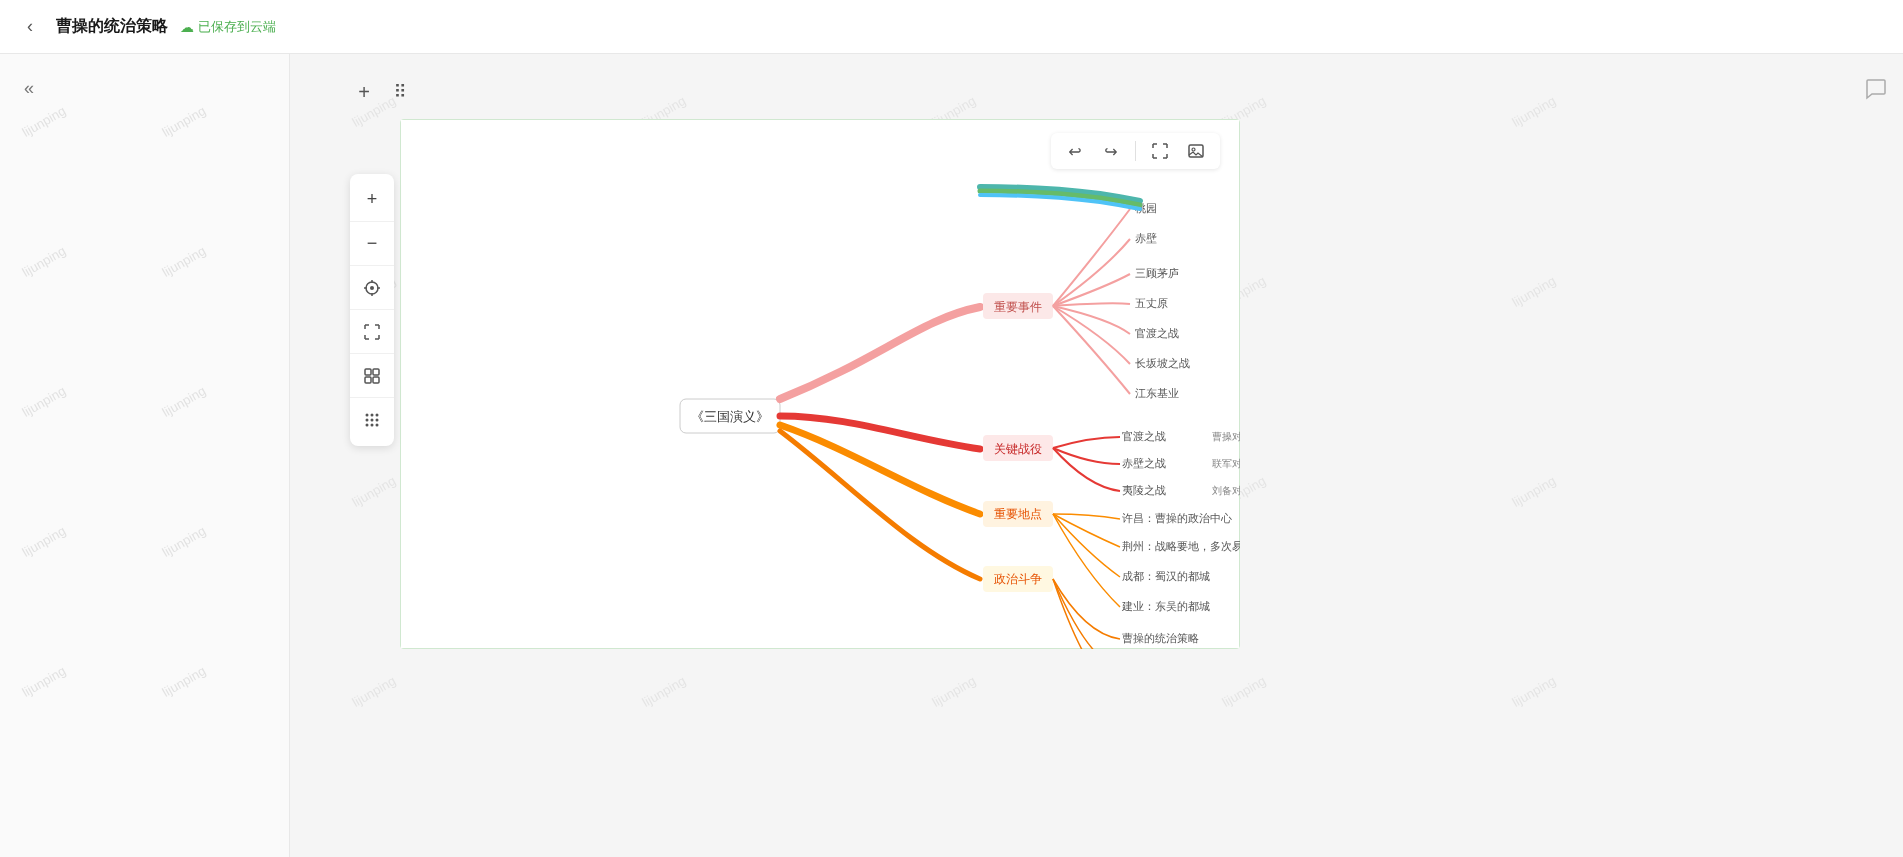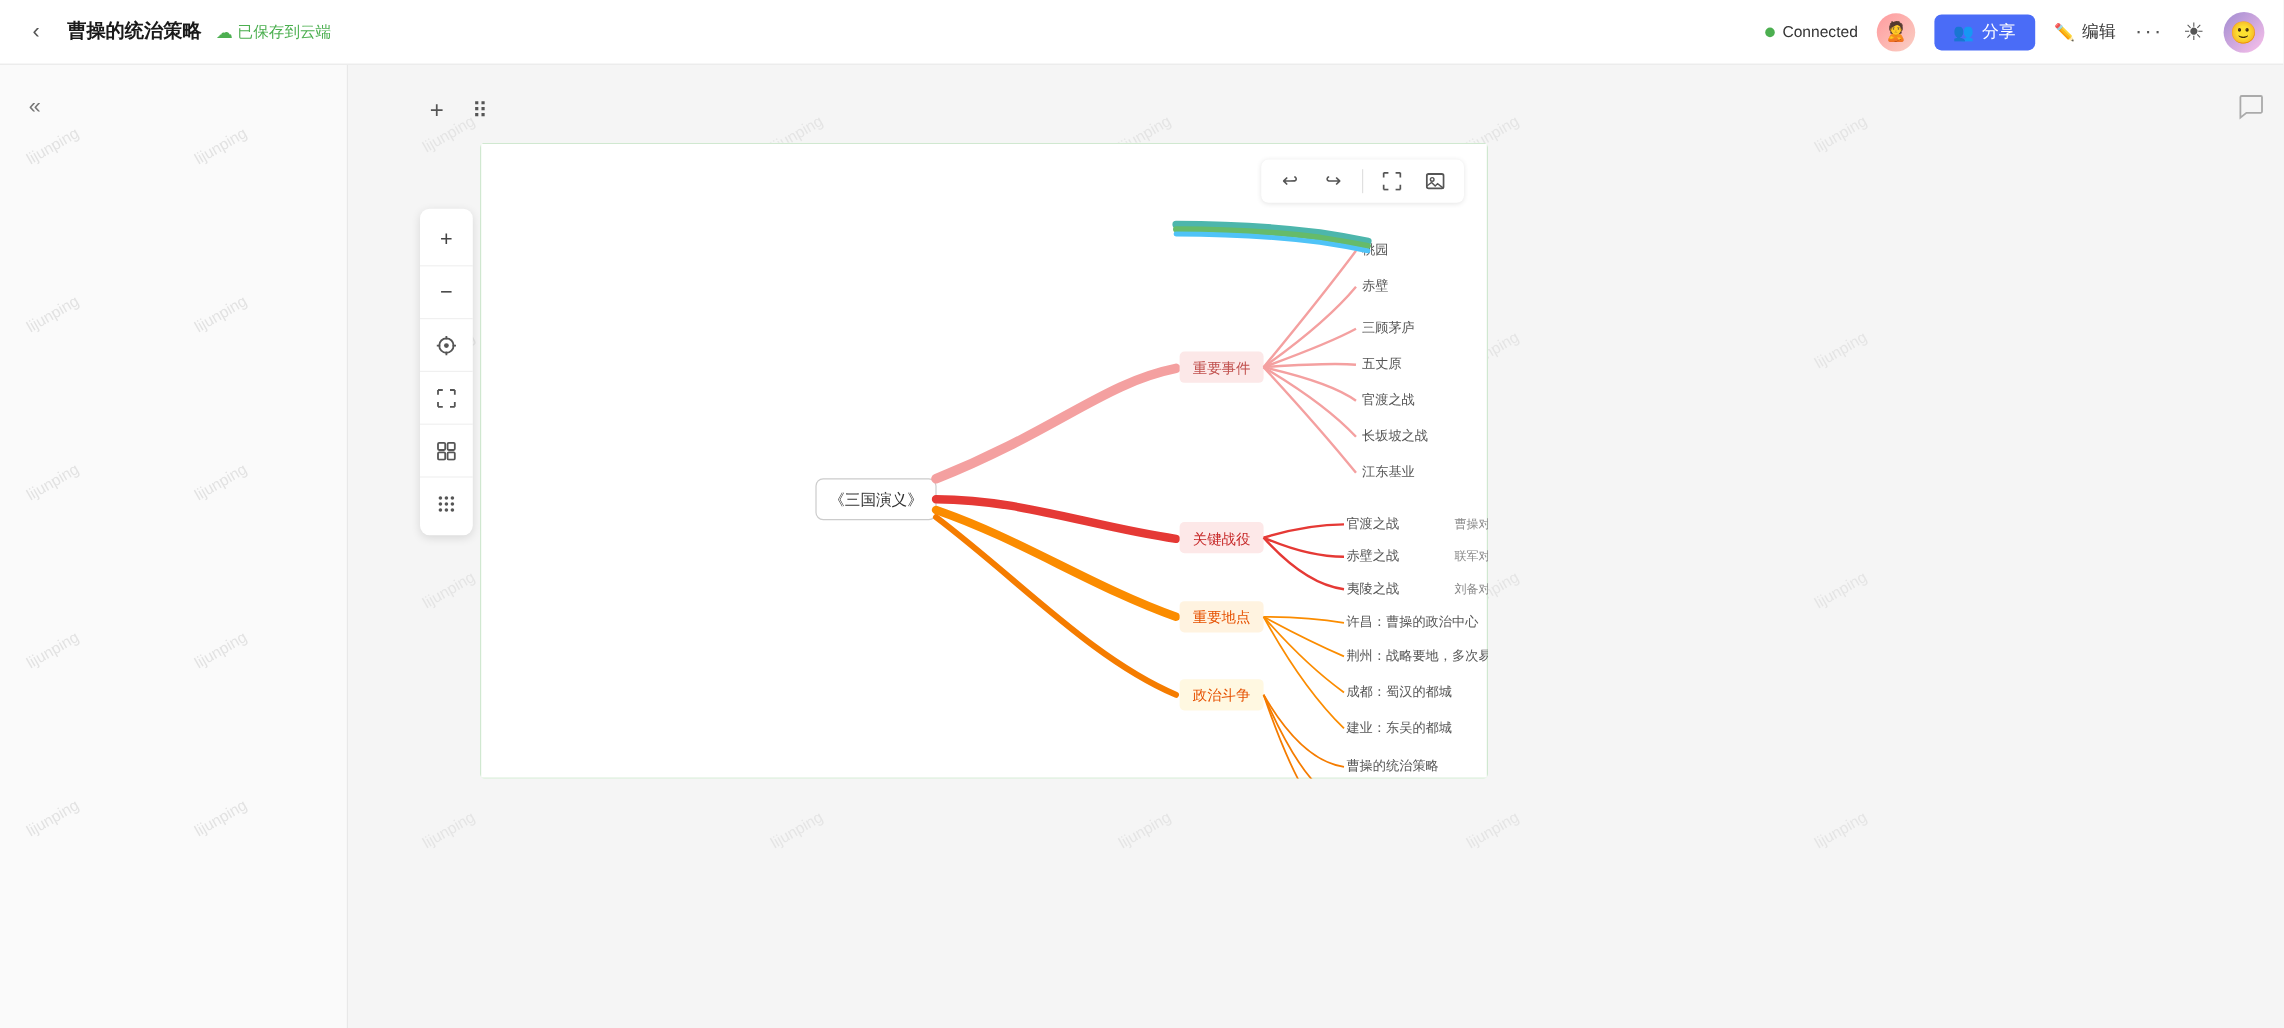--- a/index.html
+++ b/index.html
@@ -284,38 +284,20 @@
 <body>
 
 <div class="header">
   <div class="header-left">
     <div class="back-btn">‹</div>
     <div class="doc-title">曹操的统治策略</div>
     <div class="save-status">
       <span style="font-size:14px; color:#4CAF50;">☁</span>
       <span style="color:#4CAF50; font-size:13px;">已保存到云端</span>
     </div>
-  </div>
-  <div class="header-right">
-    <div class="connected-status">
-      <div class="connected-dot"></div>
-      <span>Connected</span>
-    </div>
-    <div class="user-avatar-small">🙎</div>
-    <button class="share-btn">
-      <span>👥</span>
-      <span>分享</span>
-    </button>
-    <div class="edit-btn">
-      <span>✏️</span>
-      <span>编辑</span>
-    </div>
-    <div class="more-btn">···</div>
-    <div class="settings-btn">☀</div>
-    <div class="user-avatar">🙂</div>
   </div>
 </div>
 
 <div class="left-sidebar">
   <div class="sidebar-collapse-btn">«</div>
 
   <div class="watermark-grid">
     <span class="watermark-text" style="top:60px;left:20px;">lijunping</span>
     <span class="watermark-text" style="top:60px;left:160px;">lijunping</span>
     <span class="watermark-text" style="top:200px;left:20px;">lijunping</span>

